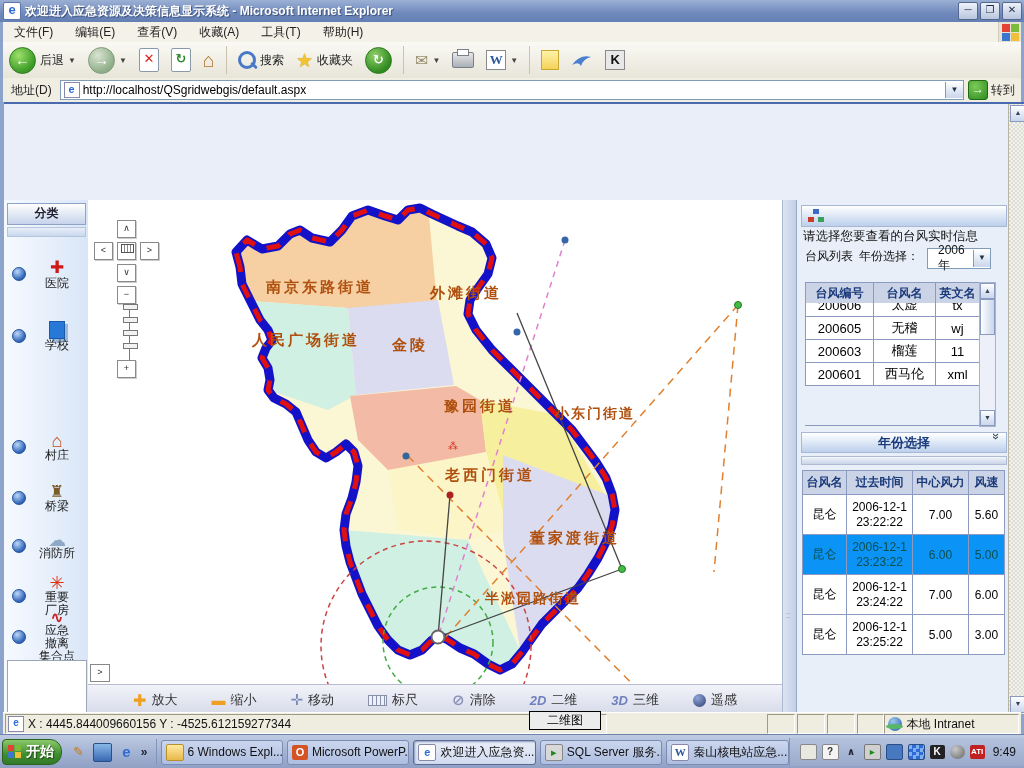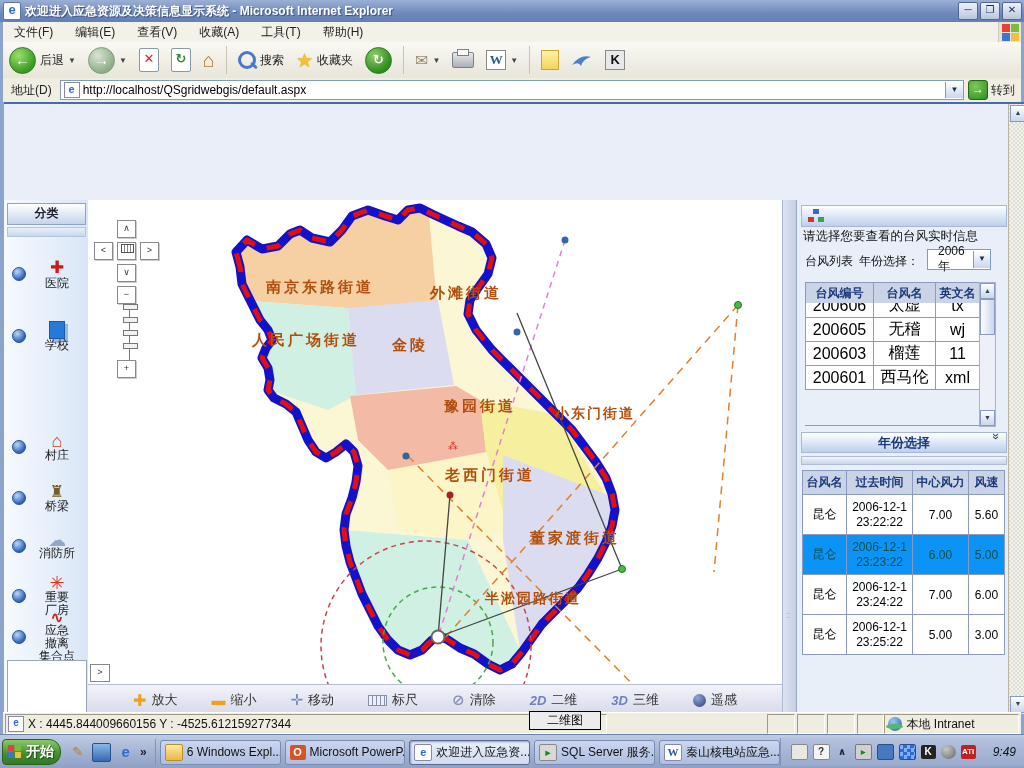--- a/index.html
+++ b/index.html
@@ -149,31 +149,31 @@
   
   #rpanel{left:792px;top:0;width:212px;height:514px;background:#E9EFF9;border-left:1px solid #98A8C8;font-size:12px;}
   #phdr{left:4px;top:5px;width:204px;height:20px;background:linear-gradient(#FFFFFF,#BCD0EC);
     border:1px solid #A8B8D4;display:flex;align-items:center;}
   .orgic{width:16px;height:14px;position:relative;margin-left:6px;}
   .orgic::before{content:"";position:absolute;left:5px;top:0;width:6px;height:5px;background:#3A6AC8;}
   .orgic::after{content:"";position:absolute;left:0;top:8px;width:6px;height:5px;background:#C83A2A;
     box-shadow:10px 0 0 #3AA05A;}
   #phdr .ptitle{flex:1;text-align:center;font-size:13px;font-weight:bold;color:#1A3A7A;}
   #psub{left:6px;top:28px;font-size:12.5px;color:#111;white-space:nowrap;}
-  #prow{left:8px;top:48px;width:198px;height:22px;display:flex;align-items:flex-end;gap:6px;color:#111;}
+  #prow{left:8px;top:48px;width:198px;height:22px;display:flex;align-items:flex-start;gap:6px;color:#111;}
   #yearsel{margin-left:2px;width:62px;height:19px;background:#fff;border:1px solid #7F9DB9;display:flex;align-items:center;}
   #yearsel .yv{flex:1;padding-left:10px;font-size:12px;}
   #yearsel .ydd{width:16px;height:17px;background:linear-gradient(#FDFEFF,#C9D6EC);border-left:1px solid #7F9DB9;
     font-size:8px;text-align:center;line-height:16px;color:#234;}
   table{border-collapse:collapse;}
   .t1{position:absolute;left:8px;top:82px;width:174px;table-layout:fixed;}
   .t1 th{background:#CBD3E6;color:#1A3A7A;font-size:12px;font-weight:bold;border:1px solid #8A9AC0;height:19px;}
   .t1v{position:absolute;left:8px;top:103px;width:174px;height:122px;overflow:hidden;border-bottom:1px solid #8A9AC0;}
   .t1b{width:174px;table-layout:fixed;margin-top:-10px;background:#fff;}
-  .t1b td{border:1px solid #8A9AC0;height:20px;text-align:center;font-size:16px;color:#000;background:#fff;}
+  .t1b td{border:1px solid #8A9AC0;height:20px;text-align:center;font-size:13px;color:#000;background:#fff;}
   .t1b tr.sel td{background:#0B93F5;color:#0A3550;}
   .vsb{position:absolute;left:182px;top:82px;width:15px;height:143px;background:#EDF0F8;border:1px solid #A8B4CC;}
   .vsb .ar{position:absolute;left:0;width:13px;height:14px;background:linear-gradient(#FDFEFF,#C9D6EC);
     border:1px solid #8A9AC0;font-size:7px;text-align:center;line-height:13px;color:#345;}
   .vsb .thumb{position:absolute;left:0;top:16px;width:13px;height:34px;background:linear-gradient(90deg,#FDFEFF,#C9D6EC);
     border:1px solid #8A9AC0;}
   #pathbar{left:4px;top:232px;width:204px;height:19px;background:linear-gradient(#FFFFFF,#BCD0EC);
     border:1px solid #A8B8D4;display:flex;align-items:center;}
   #pathbar .ptxt{flex:1;text-align:center;font-size:13px;font-weight:bold;color:#1A3A7A;}
   #pathbar .chev{width:20px;color:#234;font-size:12px;transform:rotate(90deg);}
@@ -231,21 +231,21 @@
   .trico{width:15px;height:14px;font-size:10px;line-height:13px;text-align:center;border-radius:2px;color:#fff;}
   .kbd{background:#E8E8E0;border:1px solid #888;}
   .qm{background:#F4F4F4;color:#333;border:1px solid #888;font-weight:bold;}
   .chup{background:none;color:#223;font-weight:bold;}
   .tsrv{background:#D0D0D0;color:#1A8A1A;border:1px solid #777;}
   .tnet{background:#4878C0;border:1px solid #2A4E88;}
   .tgrid{background:repeating-conic-gradient(#2E6BD6 0 25%,#7FB0F0 0 50%) 0 0/7px 7px;border:1px solid #2A4E88;}
   .tk{background:#222;color:#fff;font-weight:bold;}
   .tcir{background:radial-gradient(circle at 35% 30%,#C8C8C8,#666);border-radius:50%;}
   .tati{background:#C02020;color:#fff;font-weight:bold;font-size:8px;}
-  .clock{font-size:12px;color:#111;margin-left:12px;font-style:italic;}
+  .clock{font-size:12px;color:#111;margin-left:3px;}
 </style>
 </head>
 <body>
 
 <div class="abs" id="titlebar">
   <div class="ieico">e</div>
   <span class="ttext">欢迎进入应急资源及决策信息显示系统 - Microsoft Internet Explorer</span>
   <div class="winbtn">─</div>
   <div class="winbtn">❐</div>
   <div class="winbtn">✕</div>

